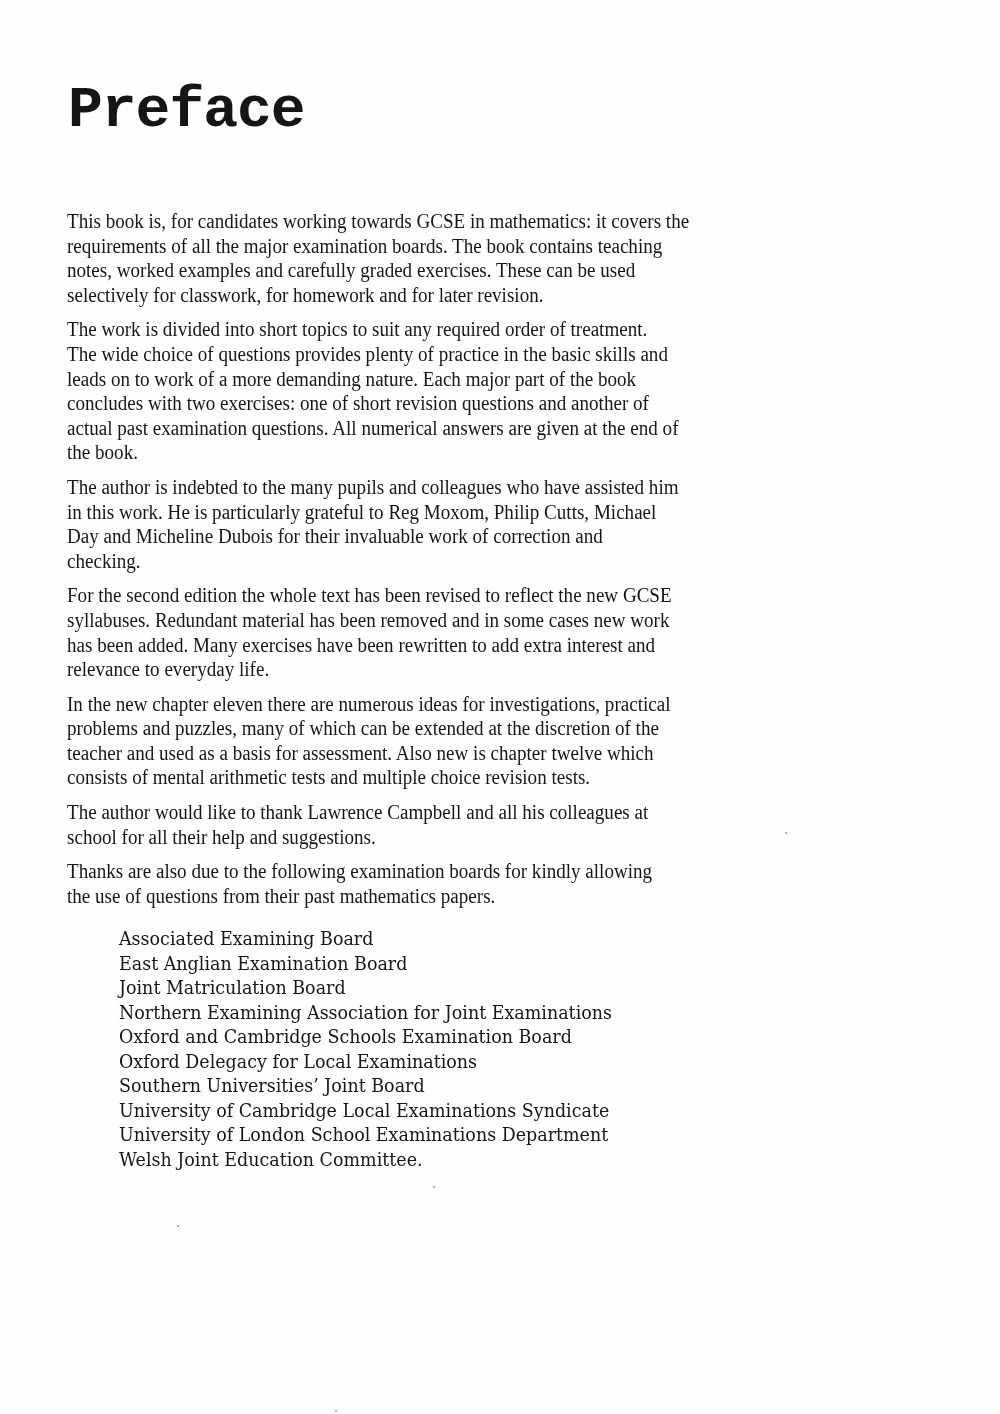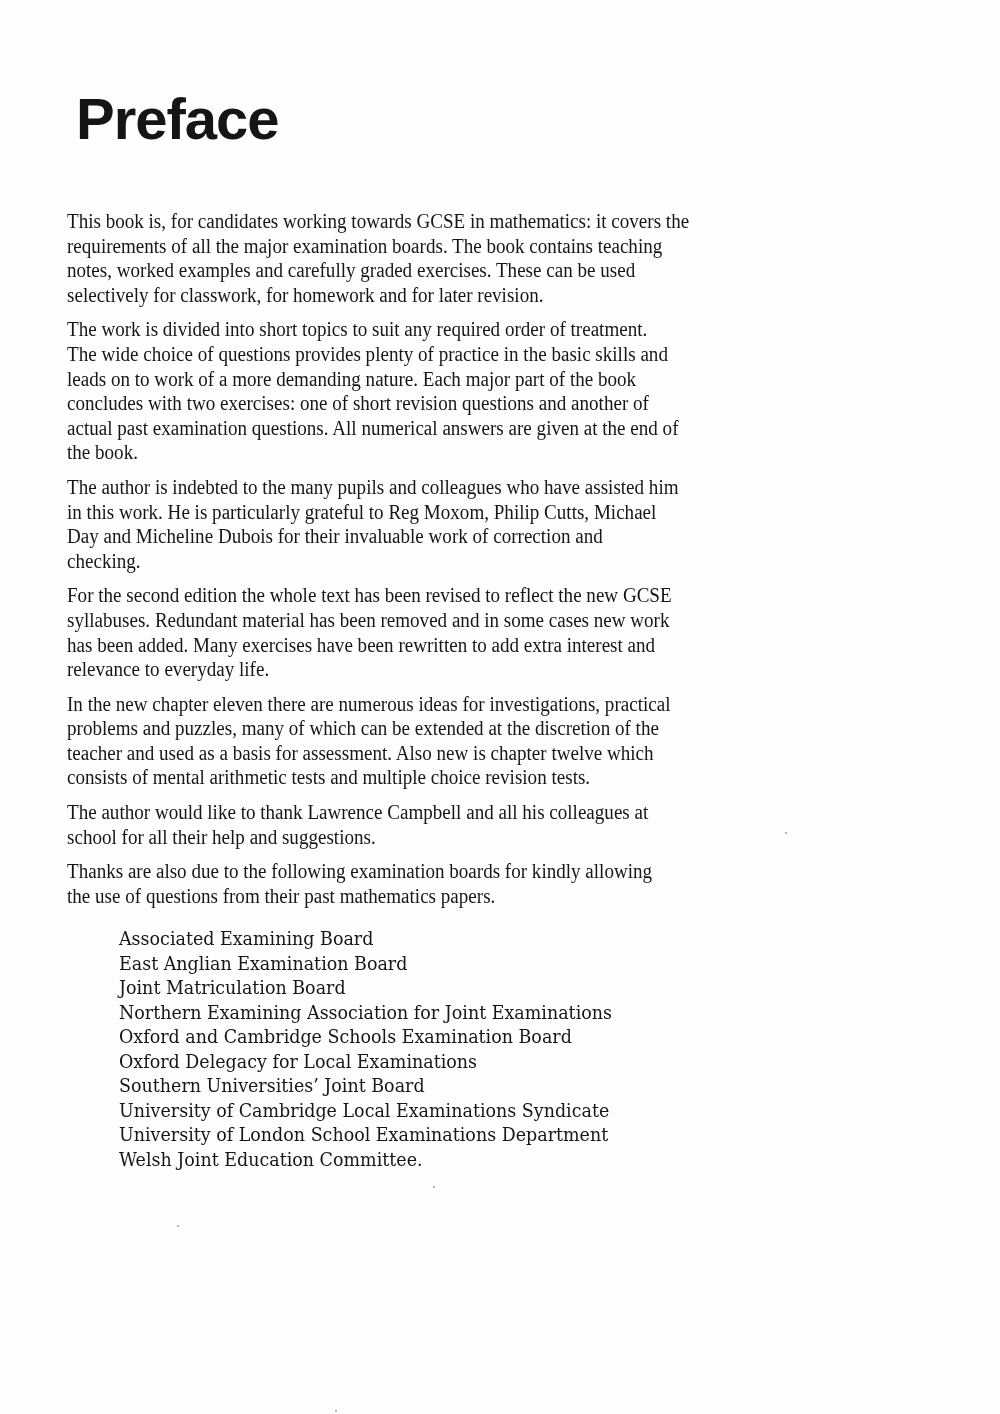--- a/index.html
+++ b/index.html
@@ -19,22 +19,22 @@
       left: 0;
       top: 0;
       width: 1000px;
       height: 1414px;
       background: #fefefe;
     }
     .title {
       position: absolute;
       left: 64px;
       top: 78px;
-      margin: 12px;
-      font-family: Liberation Sans, sans-serif;
+      margin: 4px;
+      font-family: Liberation Mono, monospace;
       font-weight: bold;
       font-size: 58px;
       letter-spacing: -1px;
       color: #151515;
       line-height: 1;
     }
     .body-text {
       position: absolute;
       left: 67px;
       top: 209px;

